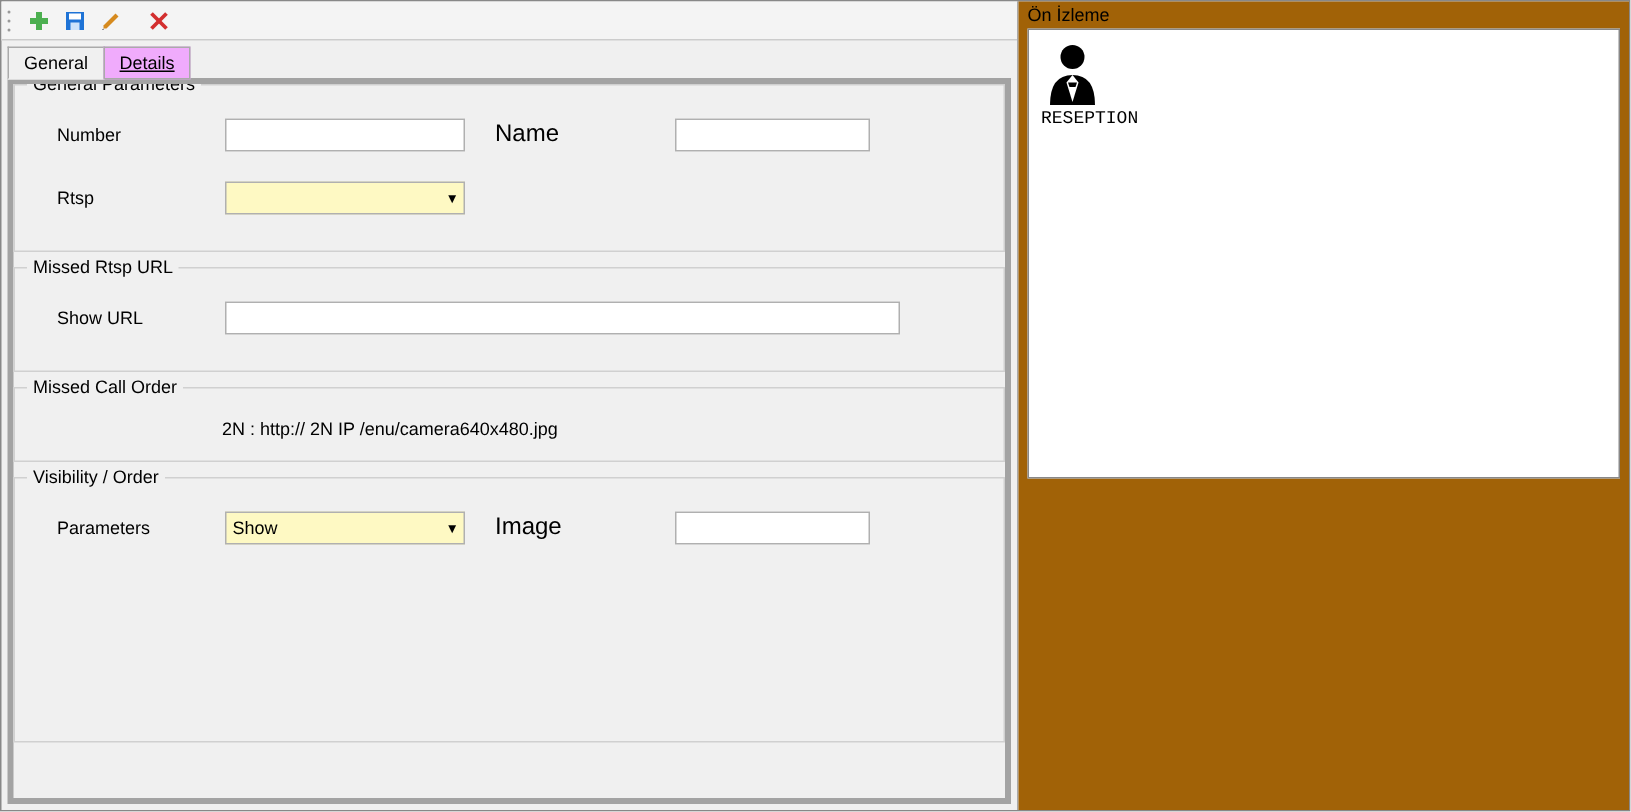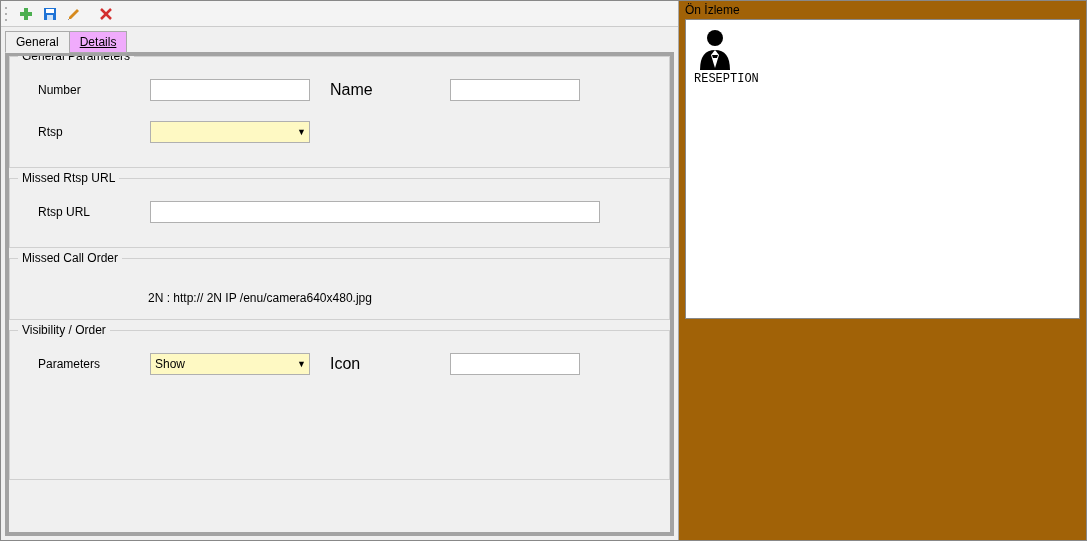--- a/index.html
+++ b/index.html
@@ -146,21 +146,21 @@
       right: 4px;
       top: 50%;
       transform: translateY(-50%);
       pointer-events: none;
       font-size: 9px;
       color: #000;
     }
     .hint {
       font-size: 12px;
       margin-left: 128px;
-      margin-top: 20px;
+      margin-top: 8px;
     }
     .right-panel {
       flex: 1;
       display: flex;
       flex-direction: column;
       background: #a16207;
     }
     .preview-label {
       font-size: 12px;
       padding: 2px 6px;
@@ -245,39 +245,39 @@
             <div class="combo">
               <input type="text" readonly="" value="" style="">
               <span class="arrow">▼</span>
             </div>
           </div>
         </div>
 
         <div class="groupbox">
           <div class="groupbox-title">Missed Rtsp URL</div>
           <div class="row">
-            <div class="fld-label">Rtsp URL</div>
+            <div class="fld-label">Show URL</div>
             <input type="text" class="txt txt-wide" value="" style="">
           </div>
         </div>
 
         <div class="groupbox">
           <div class="groupbox-title">Missed Call Order</div>
           <div class="hint">2N :  http:// 2N IP /enu/camera640x480.jpg</div>
         </div>
 
-        <div class="groupbox" style="height:150px;">
+        <div class="groupbox" style="height:177px;">
           <div class="groupbox-title">Visibility / Order</div>
           <div class="row">
             <div class="fld-label">Parameters</div>
             <div class="combo">
               <input type="text" readonly="" value="Show" style="">
               <span class="arrow">▼</span>
             </div>
-            <div class="fld-label2">Icon</div>
+            <div class="fld-label2">Image</div>
             <input type="text" class="txt txt-med" value="" style="">
           </div>
         </div>
 
       </div>
     </div>
   </div>
 
   <div class="right-panel">
     <div class="preview-label">Ön İzleme</div>

